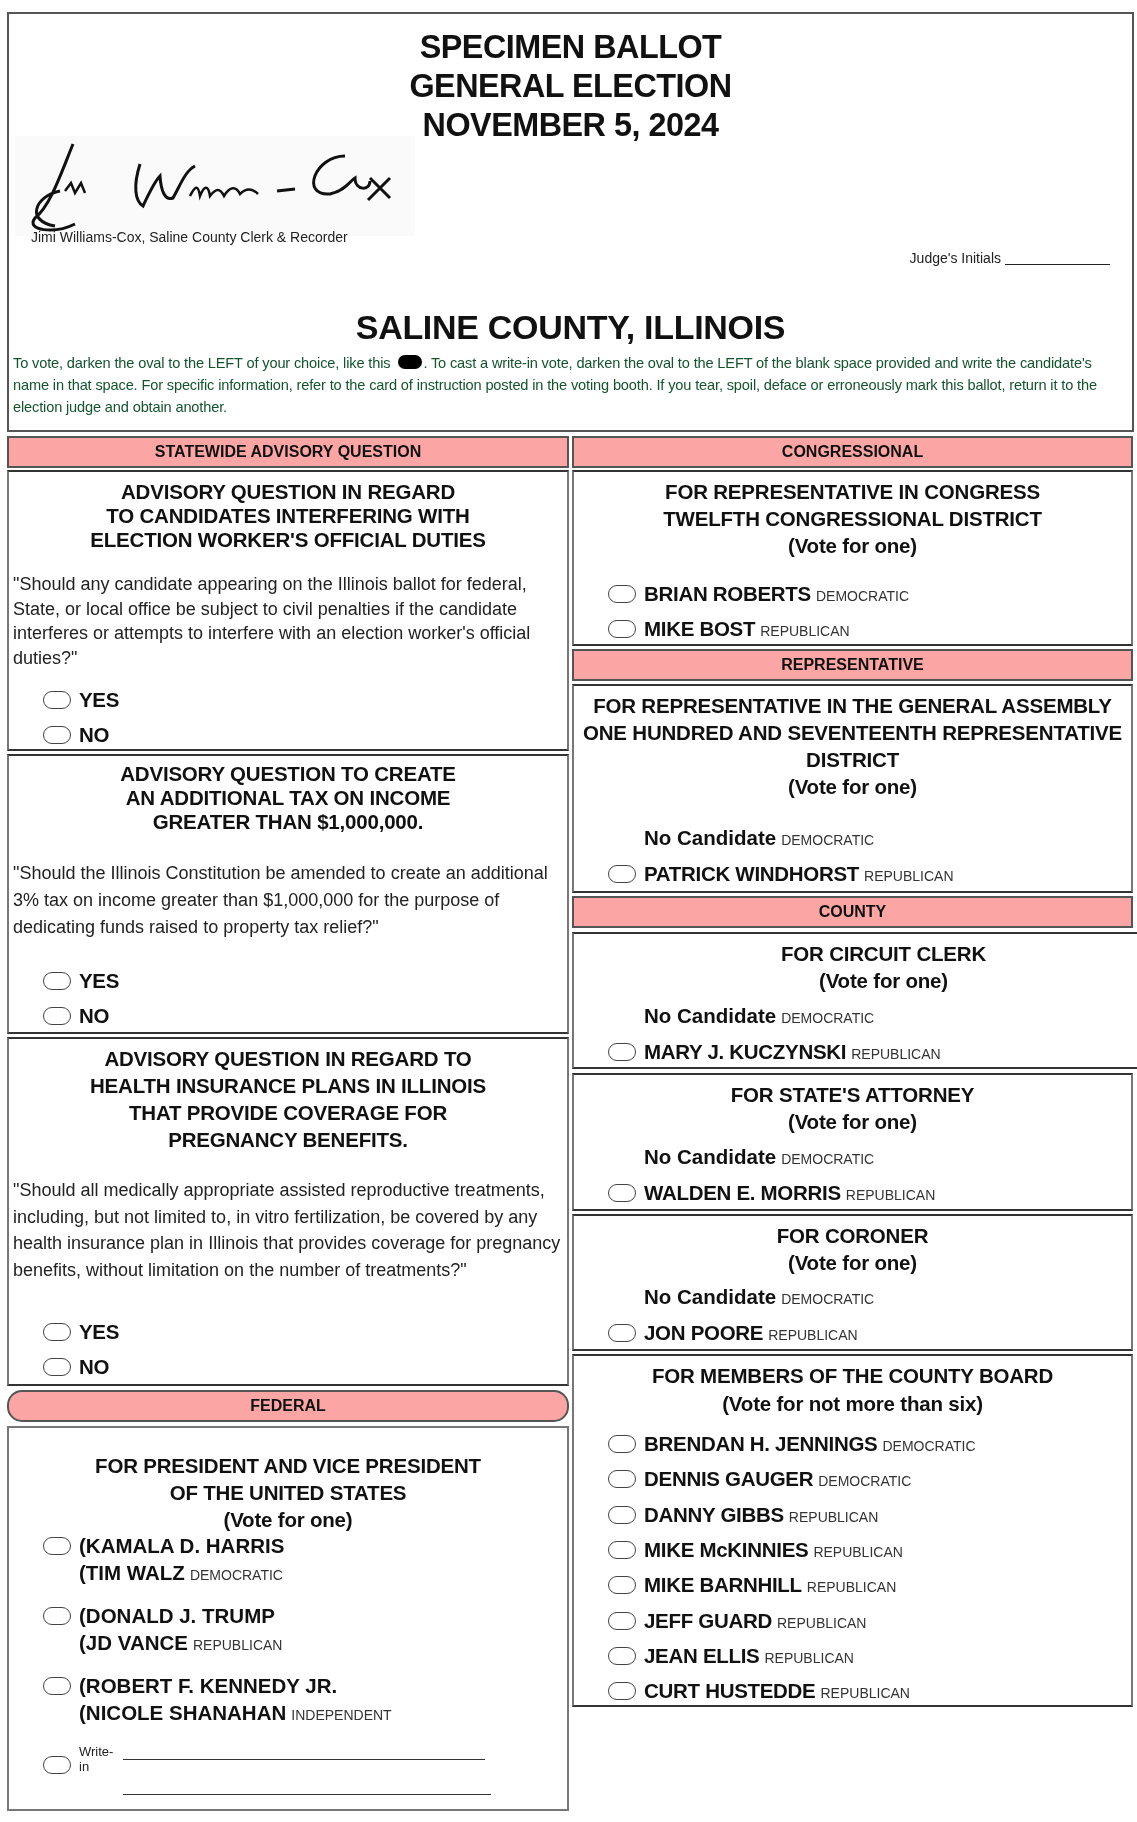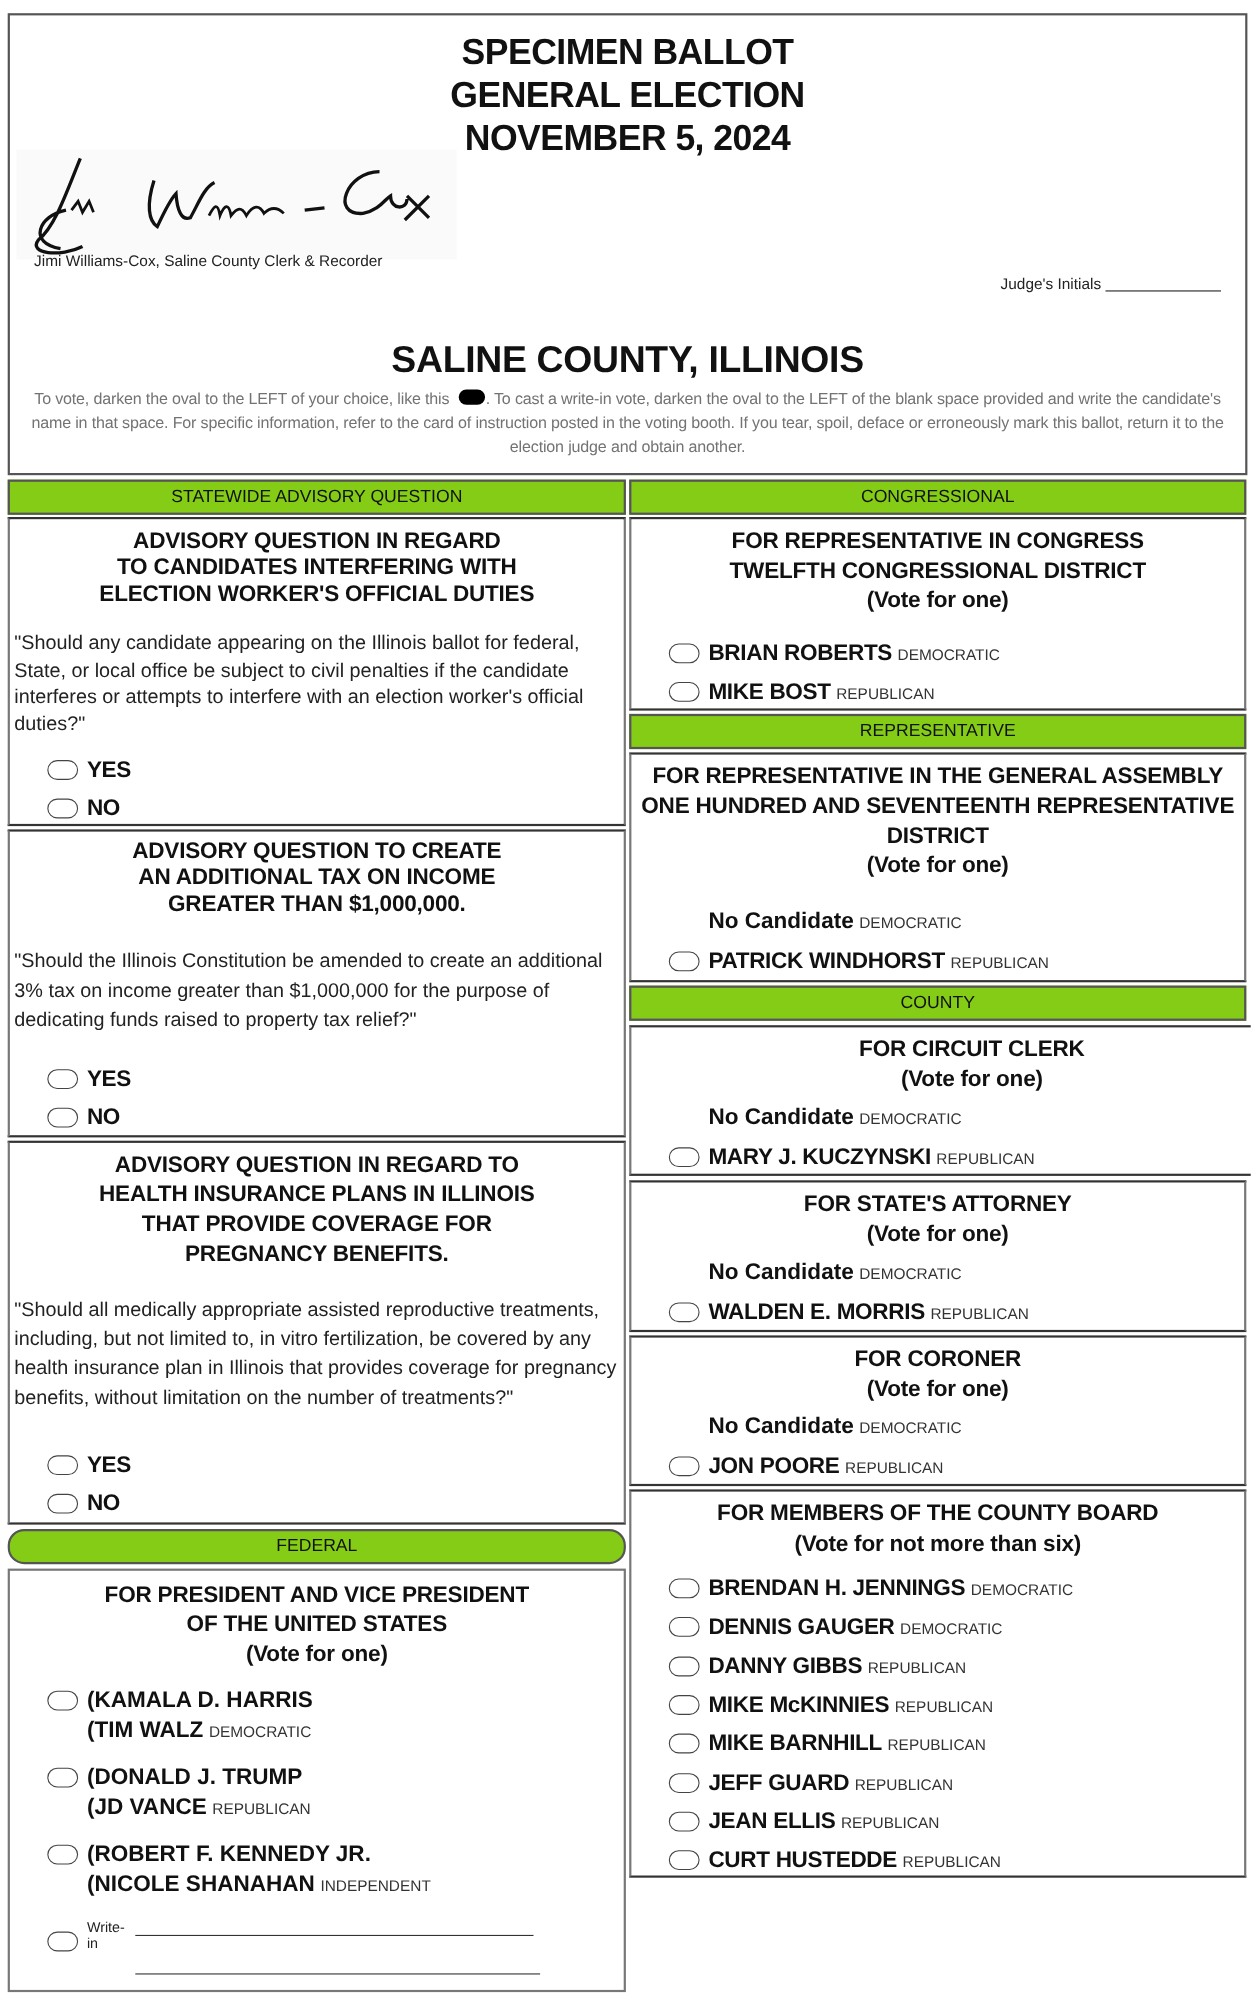--- a/index.html
+++ b/index.html
@@ -28,31 +28,31 @@
   }
   .judge-initials .blank {
     display: inline-block; width: 105px; border-bottom: 1px solid #222; margin-left: 4px; vertical-align: -2px;
   }
   .county-title {
     position: absolute; left: 0; top: 294px; width: 100%; text-align: center;
     font-weight: bold; font-size: 34px; letter-spacing: -0.3px;
   }
   .instructions {
     position: absolute; left: 4px; top: 338px; width: 1115px;
-    font-size: 14.6px; line-height: 22px; color: #737373; letter-spacing: -0.15px; text-align: center;
+    font-size: 14.6px; line-height: 22px; color: #14532d; letter-spacing: -0.15px;
   }
   .inline-oval {
     display: inline-block; width: 24px; height: 14px; border-radius: 7px;
     background: #000; vertical-align: -1px; margin: 0 1px 0 8px;
   }
 
   .section-header {
-    position: absolute; height: 32px; background: #84cc16;
+    position: absolute; height: 32px; background: #fca5a5;
     border: 2px solid #555; text-align: center;
-    font-weight: normal; font-size: 16px; line-height: 28px; color: #111;
+    font-weight: bold; font-size: 16px; line-height: 28px; color: #111;
   }
   .contest-box {
     position: absolute; border: 2px solid #333; background: #fff;
     border-left-color: #777; border-right-color: #777;
   }
   .contest-title {
     text-align: center; font-weight: bold; font-size: 20.5px; line-height: 24px;
     color: #111; white-space: pre-line; letter-spacing: -0.2px;
   }
   .question-text {
@@ -157,21 +157,21 @@
   </div>
   <div class="choice" style="top:316px;">
     <span class="oval"></span>
     <span class="choice-label">NO</span>
   </div>
 </div>
 
 <div class="section-header" style="left:7px; top:1390px; width:562px;border-radius:15px;">FEDERAL</div>
 
 <div class="contest-box" style="left:7px; top:1426px; width:562px; height:385px; border-color:#777;">
-  <div class="contest-title" style="margin-top:8px; line-height:27px;">FOR PRESIDENT AND VICE PRESIDENT
+  <div class="contest-title" style="margin-top:24px; line-height:27px;">FOR PRESIDENT AND VICE PRESIDENT
 OF THE UNITED STATES
 (Vote for one)</div>
 
   <div class="pres-choice" style="top:104px;">
     <span class="oval"></span>
     <div class="pres-line">(KAMALA D. HARRIS</div>
     <div class="pres-line"><span>(TIM WALZ</span><span class="party">DEMOCRATIC</span></div>
   </div>
 
   <div class="pres-choice" style="top:174px;">

